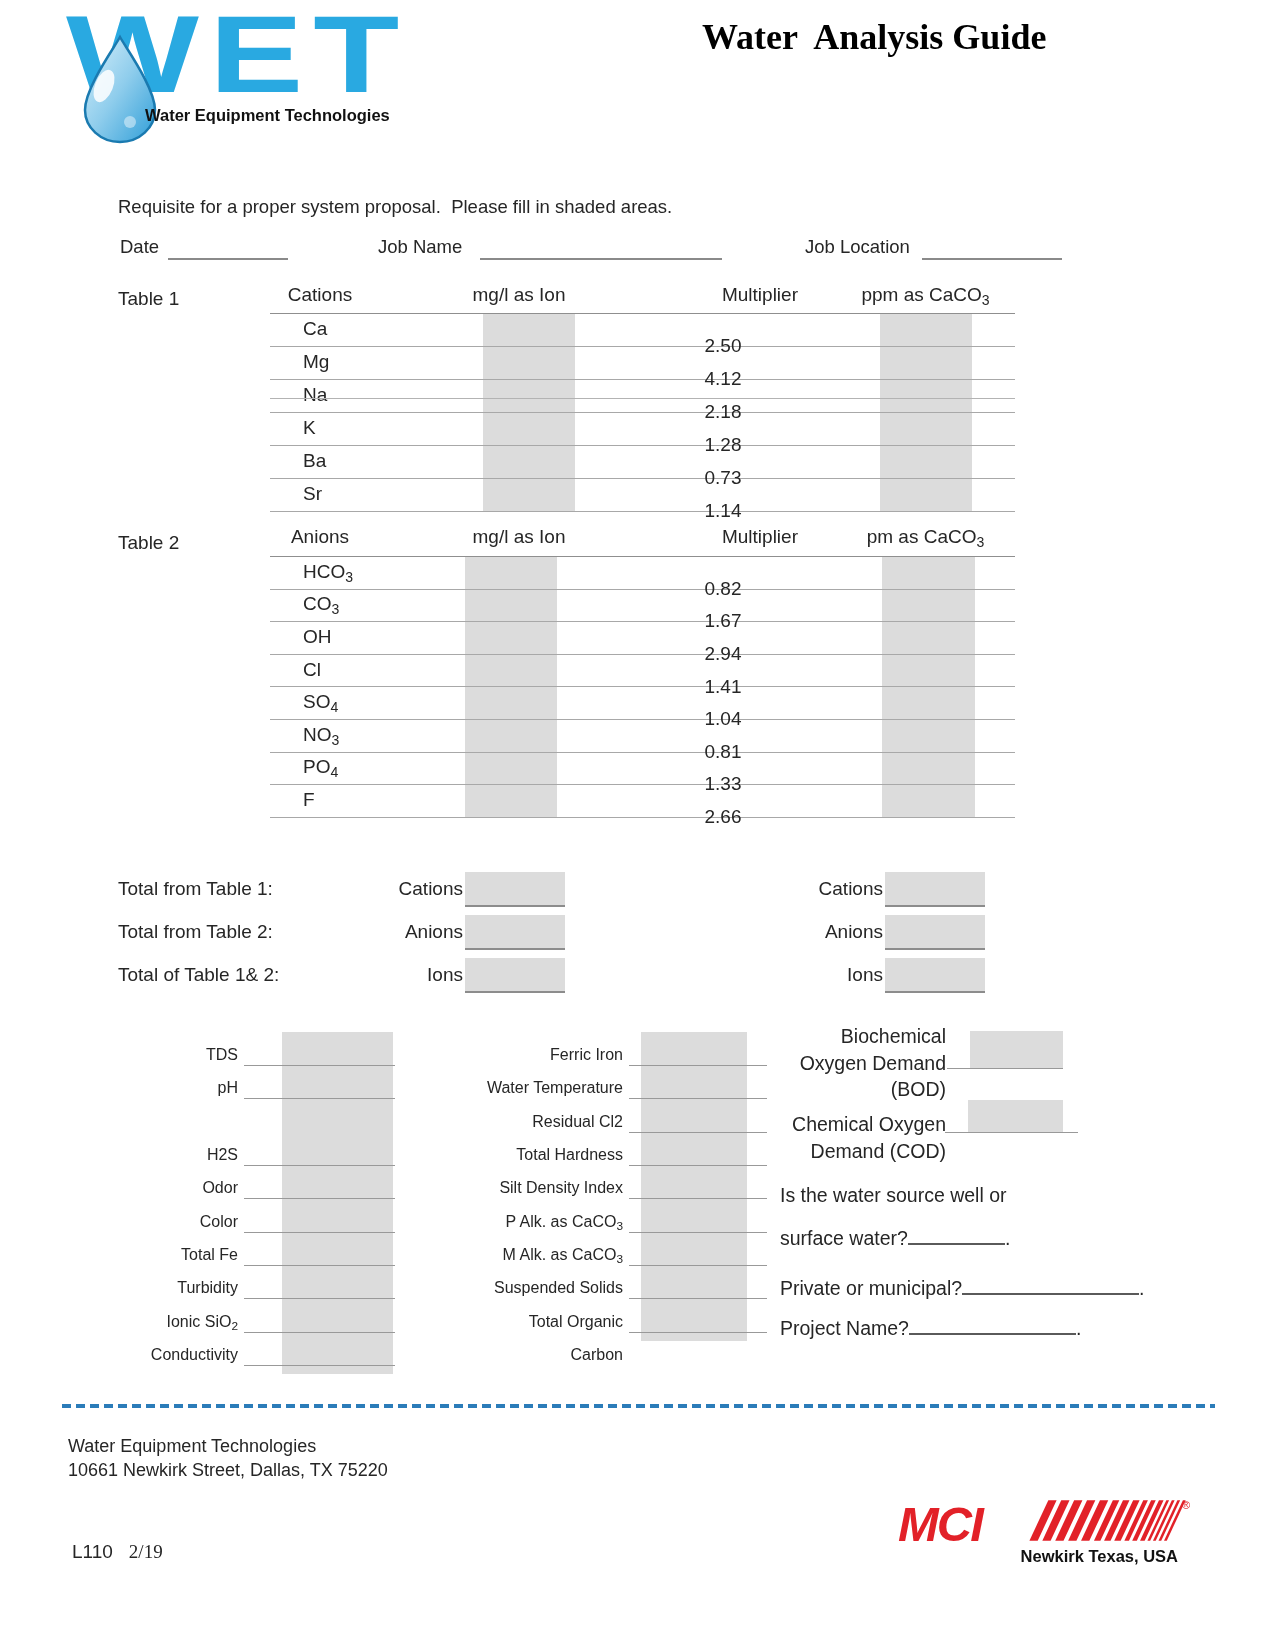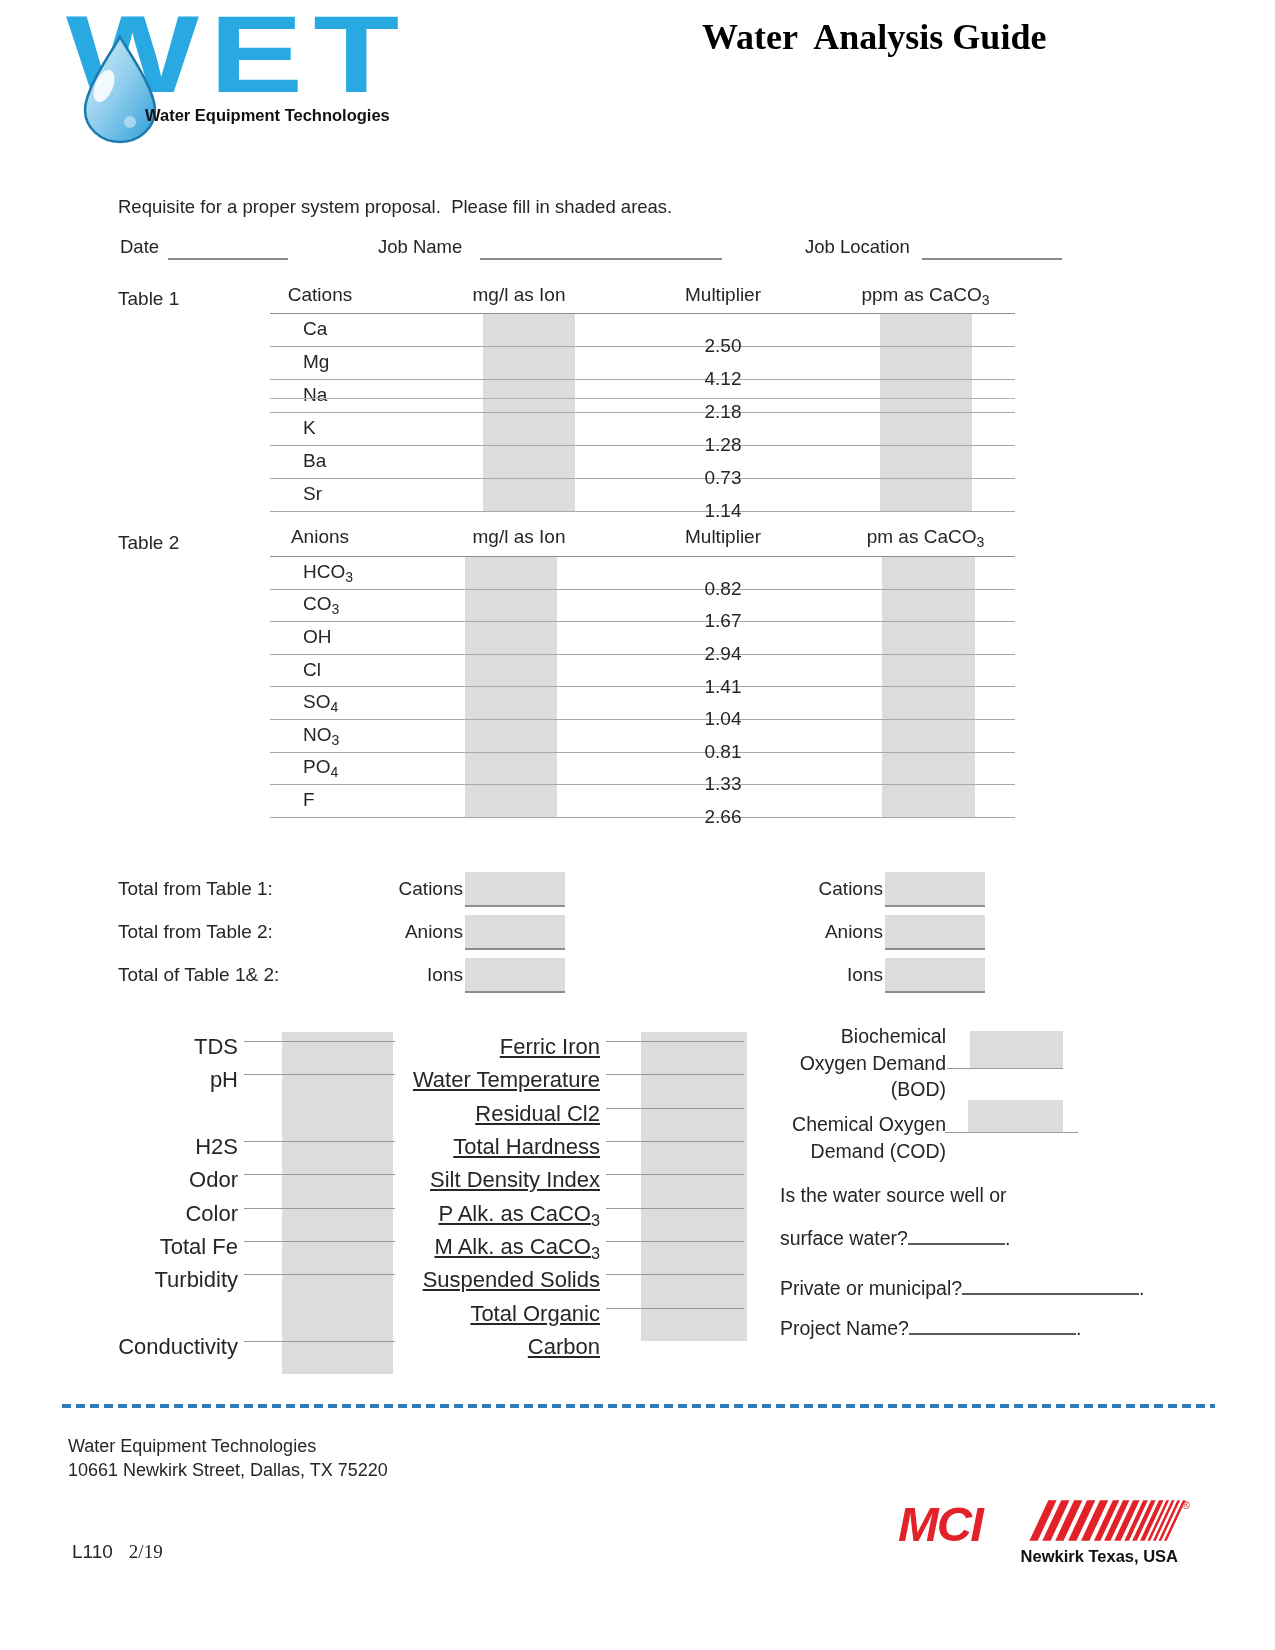--- a/index.html
+++ b/index.html
@@ -27,21 +27,21 @@
   
   .tcap{position:absolute;font-size:19px;}
   .wtable{position:absolute;left:270px;width:745px;}
   .t1{top:282px;height:229px;}
   .t2{top:524px;height:293px;}
   .thead{position:relative;height:31px;border-bottom:1.5px solid #8f8f8f;z-index:1;}
   .t2 .thead{height:32px;}
   .th{position:absolute;top:3px;font-size:19px;line-height:1;}
   .c-ion{left:0;width:100px;text-align:center;}
   .c-mgl{left:174px;width:150px;text-align:center;}
-  .c-mult{left:378px;width:150px;text-align:center;}
+  .c-mult{left:378px;width:150px;text-align:right;}
   .c-ppm{left:573px;width:165px;text-align:center;}
   .colshade{position:absolute;background:var(--shade);z-index:0;bottom:0;}
   .t1 .shade1{left:213px;width:92px;top:31px;}
   .t1 .shade2{left:610px;width:92px;top:31px;}
   .t2 .shade1{left:195px;width:92px;top:32px;}
   .t2 .shade2{left:612px;width:93px;top:32px;}
   .trow{position:relative;border-bottom:1px solid var(--line);z-index:1;}
   .t1 .trow{height:32px;}
   .t2 .trow{height:31.6px;}
   .ion{position:absolute;left:33px;top:50%;transform:translateY(-50%);font-size:19px;line-height:1;white-space:nowrap;}
@@ -54,25 +54,25 @@
   .tot .cap{position:absolute;left:118px;top:50%;transform:translateY(-50%);}
   .tot .sl{position:absolute;left:330px;width:133px;text-align:right;top:50%;transform:translateY(-50%);}
   .tot .sr{position:absolute;left:750px;width:133px;text-align:right;top:50%;transform:translateY(-50%);}
   .tbox{position:absolute;top:1px;width:100px;height:33px;background:var(--shade);border-bottom:2px solid #8c8c8c;}
   .tot .bl{left:465px;} .tot .br{left:885px;}
 
   
   .blockshade{position:absolute;background:var(--shade);z-index:0;}
   .grayL{left:282px;top:1032px;width:111px;height:342px;}
   .grayM{left:641px;top:1032px;width:106px;height:309px;}
-  .prow{position:absolute;display:flex;align-items:flex-start;height:31px;font-size:22px;z-index:1;}
+  .prow{position:absolute;display:flex;align-items:flex-end;height:31px;font-size:16px;z-index:1;}
   .prow .lab{text-align:right;white-space:nowrap;line-height:1.05;}
   .prow .fline{flex:1;border-bottom:1.5px solid #999;height:6px;margin-left:6px;}
   .pL{left:100px;width:295px;} .pL .lab{width:138px;}
-  .pM{left:387px;width:357px;text-decoration:underline;} .pM .lab{width:213px;}
+  .pM{left:410px;width:357px;} .pM .lab{width:213px;}
 
   
   .bodlab{position:absolute;left:746px;top:1023px;width:200px;text-align:right;font-size:19.5px;line-height:26.5px;z-index:1;}
   .bodbox{position:absolute;left:970px;top:1031px;width:93px;height:37px;background:var(--shade);}
   .bodline{position:absolute;left:947px;top:1068px;width:116px;border-top:1.5px solid #999;}
   .codlab{position:absolute;left:746px;top:1111px;width:200px;text-align:right;font-size:19.5px;line-height:27px;z-index:1;}
   .codbox{position:absolute;left:968px;top:1100px;width:95px;height:33px;background:var(--shade);}
   .codline{position:absolute;left:945px;top:1132px;width:133px;border-top:1.5px solid #999;}
   .q{position:absolute;left:780px;font-size:19.5px;white-space:nowrap;}
   .uline{display:inline-block;border-bottom:2px solid #5a5a5a;height:1.05em;}
@@ -242,20 +242,24 @@
   <div class="prow pL" style="top:1202px">
     <span class="lab"><span>Color</span><span class="sb"></span></span>
     <span class="fline"></span>
   </div>
   <div class="prow pL" style="top:1235px">
     <span class="lab"><span>Total Fe</span><span class="sb"></span></span>
     <span class="fline"></span>
   </div>
   <div class="prow pL" style="top:1268px">
     <span class="lab"><span>Turbidity</span><span class="sb"></span></span>
+    <span class="fline"></span>
+  </div>
+  <div class="prow pL" style="top:1302px">
+    <span class="lab"><span>Ionic SiO</span><span class="sb">2</span></span>
     <span class="fline"></span>
   </div>
   <div class="prow pL" style="top:1335px">
     <span class="lab"><span>Conductivity</span><span class="sb"></span></span>
     <span class="fline"></span>
   </div>
 
   <div class="prow pM" style="top:1035px">
     <span class="lab"><span>Ferric Iron</span><span class="sb"></span></span>
     <span class="fline"></span>

